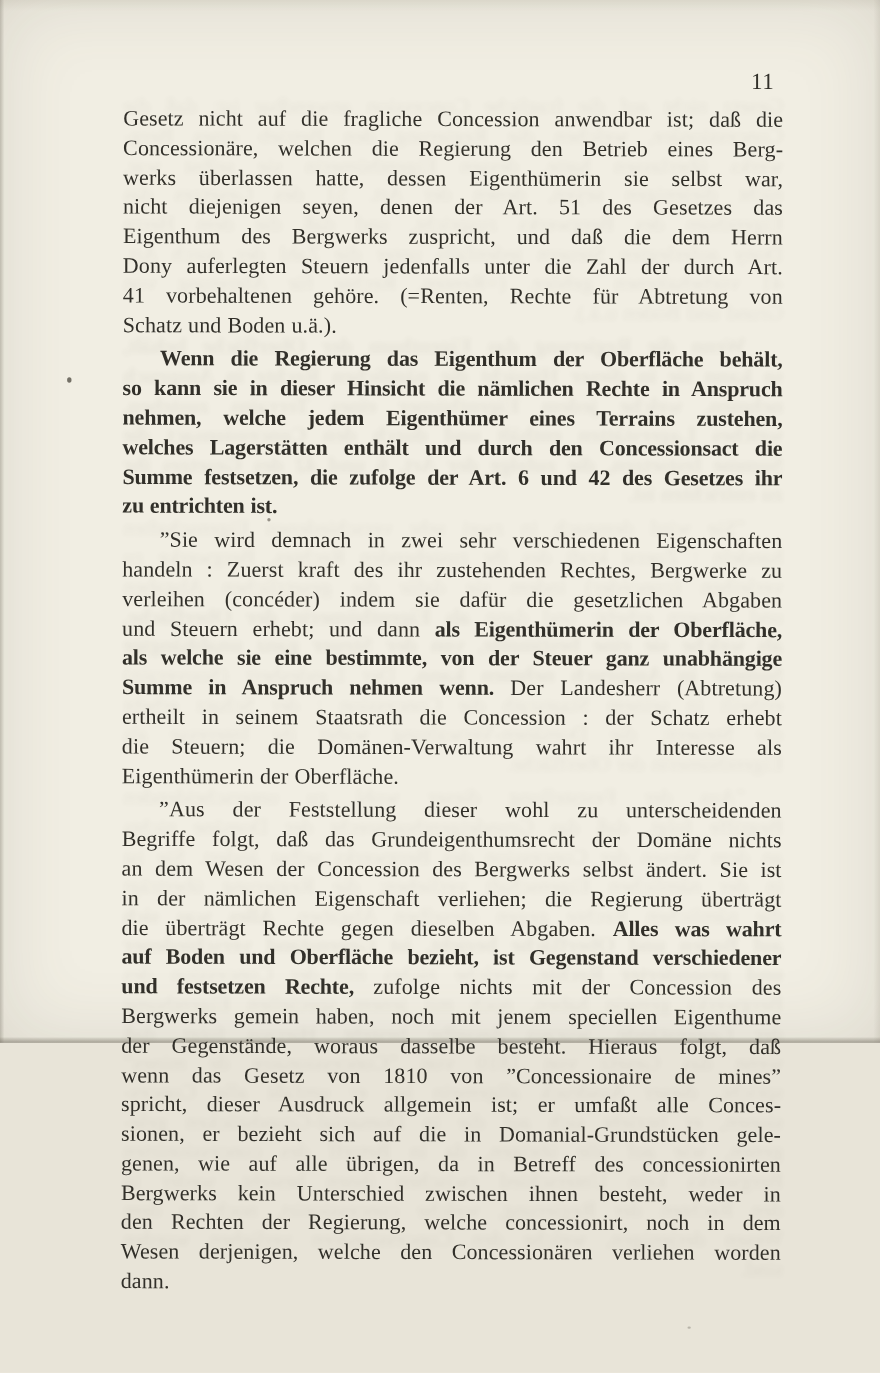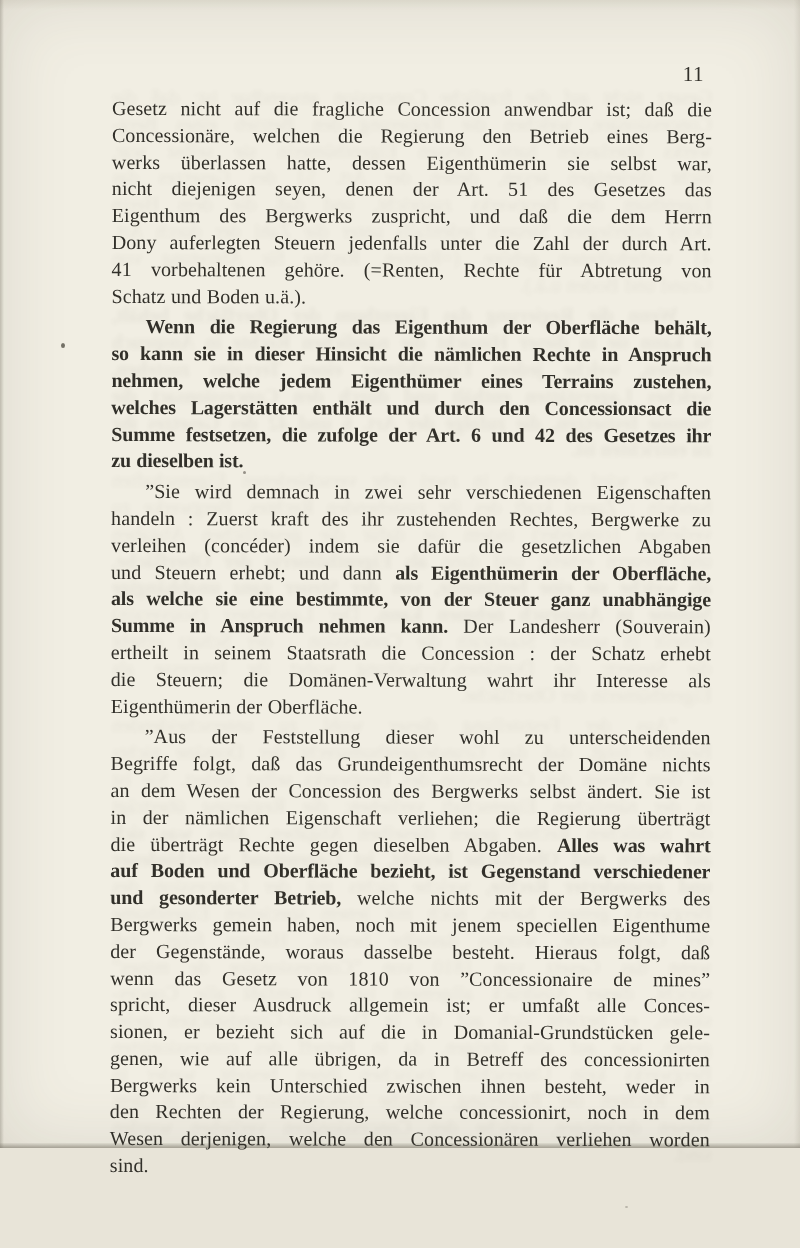--- a/index.html
+++ b/index.html
@@ -1,18 +1,18 @@
 <!DOCTYPE html>
 <html><head>
 <meta charset="utf-8">
 <style>
   html,body{margin:0;padding:0;}
   body{width:800px;height:1248px;overflow:hidden;background:#e8e4d8;}
   .page{
-    position:relative;width:800px;height:1148px;
+    position:relative;width:800px;height:948px;
     background:#f1eee3;
     background-image:
       radial-gradient(ellipse 900px 700px at 30% 20%, rgba(255,255,252,.5), rgba(255,255,252,0) 60%),
       radial-gradient(ellipse 700px 500px at 80% 70%, rgba(210,202,182,.18), rgba(210,202,182,0) 70%),
       radial-gradient(ellipse 500px 400px at 15% 85%, rgba(215,208,190,.15), rgba(215,208,190,0) 70%);
     box-shadow: inset 0 0 70px rgba(95,88,70,.14);
     font-family:"Liberation Serif","DejaVu Serif",serif;
     color:#32302a;
   }
   .edge-top{position:absolute;top:0;left:0;width:100%;height:10px;
@@ -133,50 +133,50 @@
         <div class="line"><span>Dony auferlegten Steuern jedenfalls unter die Zahl der durch Art.</span></div>
         <div class="line"><span>41 vorbehaltenen gehöre. (=Renten, Rechte für Abtretung von</span></div>
         <div class="line last"><span>Schatz und Boden u.ä.).</span></div>
       </div>
       <div class="paragraph indent">
         <div class="line first"><span class="bold">Wenn die Regierung das Eigenthum der Oberfläche behält,</span></div>
         <div class="line"><span class="bold">so kann sie in dieser Hinsicht die nämlichen Rechte in Anspruch</span></div>
         <div class="line"><span class="bold">nehmen, welche jedem Eigenthümer eines Terrains zustehen,</span></div>
         <div class="line"><span class="bold">welches Lagerstätten enthält und durch den Concessionsact die</span></div>
         <div class="line"><span class="bold">Summe festsetzen, die zufolge der Art. 6 und 42 des Gesetzes ihr</span></div>
-        <div class="line last"><span class="bold">zu dieselben ist.</span></div>
+        <div class="line last"><span class="bold">zu entrichten ist.</span></div>
       </div>
       <div class="paragraph indent">
         <div class="line first"><span>”Sie wird demnach in zwei sehr verschiedenen Eigenschaften</span></div>
         <div class="line"><span>handeln : Zuerst kraft des ihr zustehenden Rechtes, Bergwerke zu</span></div>
         <div class="line"><span>verleihen (concéder) indem sie dafür die gesetzlichen Abgaben</span></div>
         <div class="line"><span>und Steuern erhebt; und dann </span><span class="bold">als Eigenthümerin der Oberfläche,</span></div>
         <div class="line"><span class="bold">als welche sie eine bestimmte, von der Steuer ganz unabhängige</span></div>
-        <div class="line"><span class="bold">Summe in Anspruch nehmen kann. </span><span>Der Landesherr (Souverain)</span></div>
+        <div class="line"><span class="bold">Summe in Anspruch nehmen wenn. </span><span>Der Landesherr (Abtretung)</span></div>
         <div class="line"><span>ertheilt in seinem Staatsrath die Concession : der Schatz erhebt</span></div>
         <div class="line"><span>die Steuern; die Domänen-Verwaltung wahrt ihr Interesse als</span></div>
         <div class="line last"><span>Eigenthümerin der Oberfläche.</span></div>
       </div>
       <div class="paragraph indent">
         <div class="line first"><span>”Aus der Feststellung dieser wohl zu unterscheidenden</span></div>
         <div class="line"><span>Begriffe folgt, daß das Grundeigenthumsrecht der Domäne nichts</span></div>
         <div class="line"><span>an dem Wesen der Concession des Bergwerks selbst ändert. Sie ist</span></div>
         <div class="line"><span>in der nämlichen Eigenschaft verliehen; die Regierung überträgt</span></div>
         <div class="line"><span>die überträgt Rechte gegen dieselben Abgaben. </span><span class="bold">Alles was wahrt</span></div>
         <div class="line"><span class="bold">auf Boden und Oberfläche bezieht, ist Gegenstand verschiedener</span></div>
-        <div class="line"><span class="bold">und gesonderter Betrieb, </span><span>welche nichts mit der Bergwerks des</span></div>
+        <div class="line"><span class="bold">und festsetzen Rechte, </span><span>zufolge nichts mit der Concession des</span></div>
         <div class="line"><span>Bergwerks gemein haben, noch mit jenem speciellen Eigenthume</span></div>
         <div class="line"><span>der Gegenstände, woraus dasselbe besteht. Hieraus folgt, daß</span></div>
         <div class="line"><span>wenn das Gesetz von 1810 von ”Concessionaire de mines”</span></div>
         <div class="line"><span>spricht, dieser Ausdruck allgemein ist; er umfaßt alle Conces-</span></div>
         <div class="line"><span>sionen, er bezieht sich auf die in Domanial-Grundstücken gele-</span></div>
         <div class="line"><span>genen, wie auf alle übrigen, da in Betreff des concessionirten</span></div>
         <div class="line"><span>Bergwerks kein Unterschied zwischen ihnen besteht, weder in</span></div>
         <div class="line"><span>den Rechten der Regierung, welche concessionirt, noch in dem</span></div>
         <div class="line"><span>Wesen derjenigen, welche den Concessionären verliehen worden</span></div>
-        <div class="line last"><span>sind.</span></div>
+        <div class="line last"><span>dann.</span></div>
       </div>
     </div>
 
   <div class="speck speck-1"></div>
   <div class="speck speck-2"></div>
   <div class="speck speck-3"></div>
 </div>
 
 </body></html>

